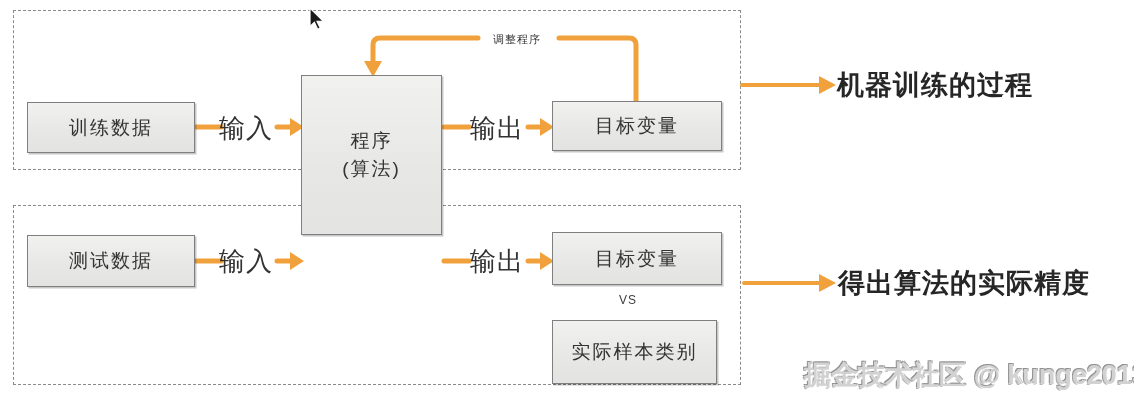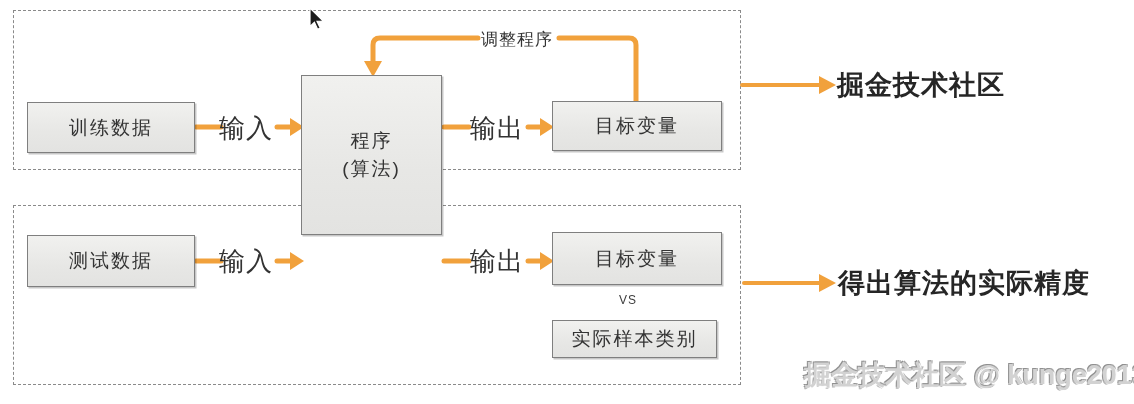--- a/index.html
+++ b/index.html
@@ -26,30 +26,30 @@
     background:linear-gradient(180deg,#f1f1ef 0%,#e7e7e5 60%,#e3e3e1 100%);
     box-shadow:1.5px 1.5px 0 rgba(0,0,0,0.22);
     display:flex;align-items:center;justify-content:center;
     font-size:19px;color:var(--text);letter-spacing:2px;
   }
   #box-training-data{left:27px;top:102px;width:168px;height:51px;text-align:center;}
   #box-test-data{left:27px;top:235px;width:168px;height:52px;}
   #box-program{left:301px;top:75px;width:141px;height:160px;text-align:center;line-height:1.5;}
   #box-target-top{left:552px;top:101px;width:170px;height:50px;}
   #box-target-bottom{left:552px;top:232px;width:170px;height:53px;}
-  #box-actual-sample{left:552px;top:320px;width:165px;height:38px;}
+  #box-actual-sample{left:552px;top:320px;width:165px;height:64px;}
   .flow-label{
     position:absolute;z-index:4;font-size:26px;color:var(--text);
     letter-spacing:1px;white-space:nowrap;transform:translate(-50%,-50%);
   }
   #label-input-top{left:246px;top:128px;}
   #label-output-top{left:497px;top:128px;}
   #label-input-bottom{left:246px;top:261px;}
   #label-output-bottom{left:497px;top:261px;}
-  #label-adjust{left:517px;top:39px;font-size:17px;}
+  #label-adjust{left:517px;top:39px;font-size:11px;}
   #label-vs{left:628px;top:300px;font-size:12px;letter-spacing:1px;color:#3d3d3d;}
   .annotation{
     position:absolute;z-index:4;font-size:27px;font-weight:bold;color:var(--annotation_text);
     white-space:nowrap;letter-spacing:1px;transform:translateY(-50%);
   }
   #annotation-training{left:837px;top:85px;}
   #annotation-accuracy{left:838px;top:283px;}
   #watermark{
     position:absolute;z-index:4;left:804px;top:357px;font-size:27px;font-weight:bold;
     white-space:nowrap;color:var(--watermark);
@@ -130,21 +130,21 @@
     <span>实际样本类别</span>
   </div>
 
   <div class="flow-label" id="label-input-top">输入</div>
   <div class="flow-label" id="label-output-top">输出</div>
   <div class="flow-label" id="label-adjust">调整程序</div>
   <div class="flow-label" id="label-input-bottom">输入</div>
   <div class="flow-label" id="label-output-bottom">输出</div>
   <div class="flow-label" id="label-vs">VS</div>
 
-  <div class="annotation" id="annotation-training">掘金技术社区</div>
+  <div class="annotation" id="annotation-training">机器训练的过程</div>
   <div class="annotation" id="annotation-accuracy">得出算法的实际精度</div>
 
   <div id="watermark">掘金技术社区 @ kunge2013</div>
 
   <svg id="cursor" width="20" height="26" viewBox="0 0 20 26">
     <polygon points="4,1 4,19.5 8.4,15.3 11.6,22.3 14.2,21.1 11,14.2 17.2,14 " fill="#1c1c1c" stroke="#ffffff" stroke-width="1.2"></polygon>
   </svg>
 
 </div>
 

